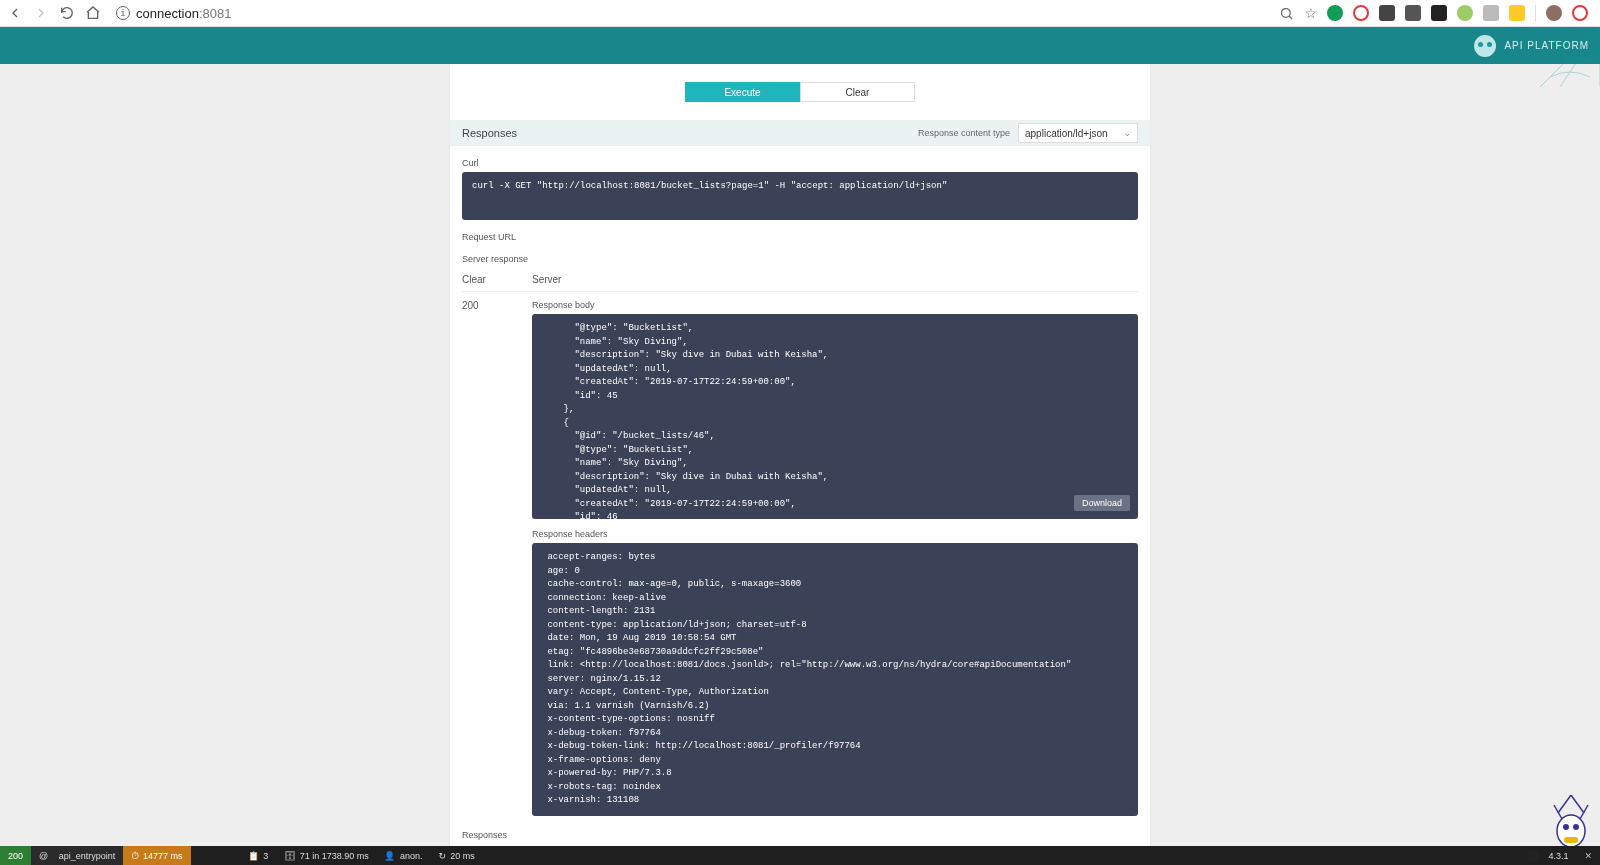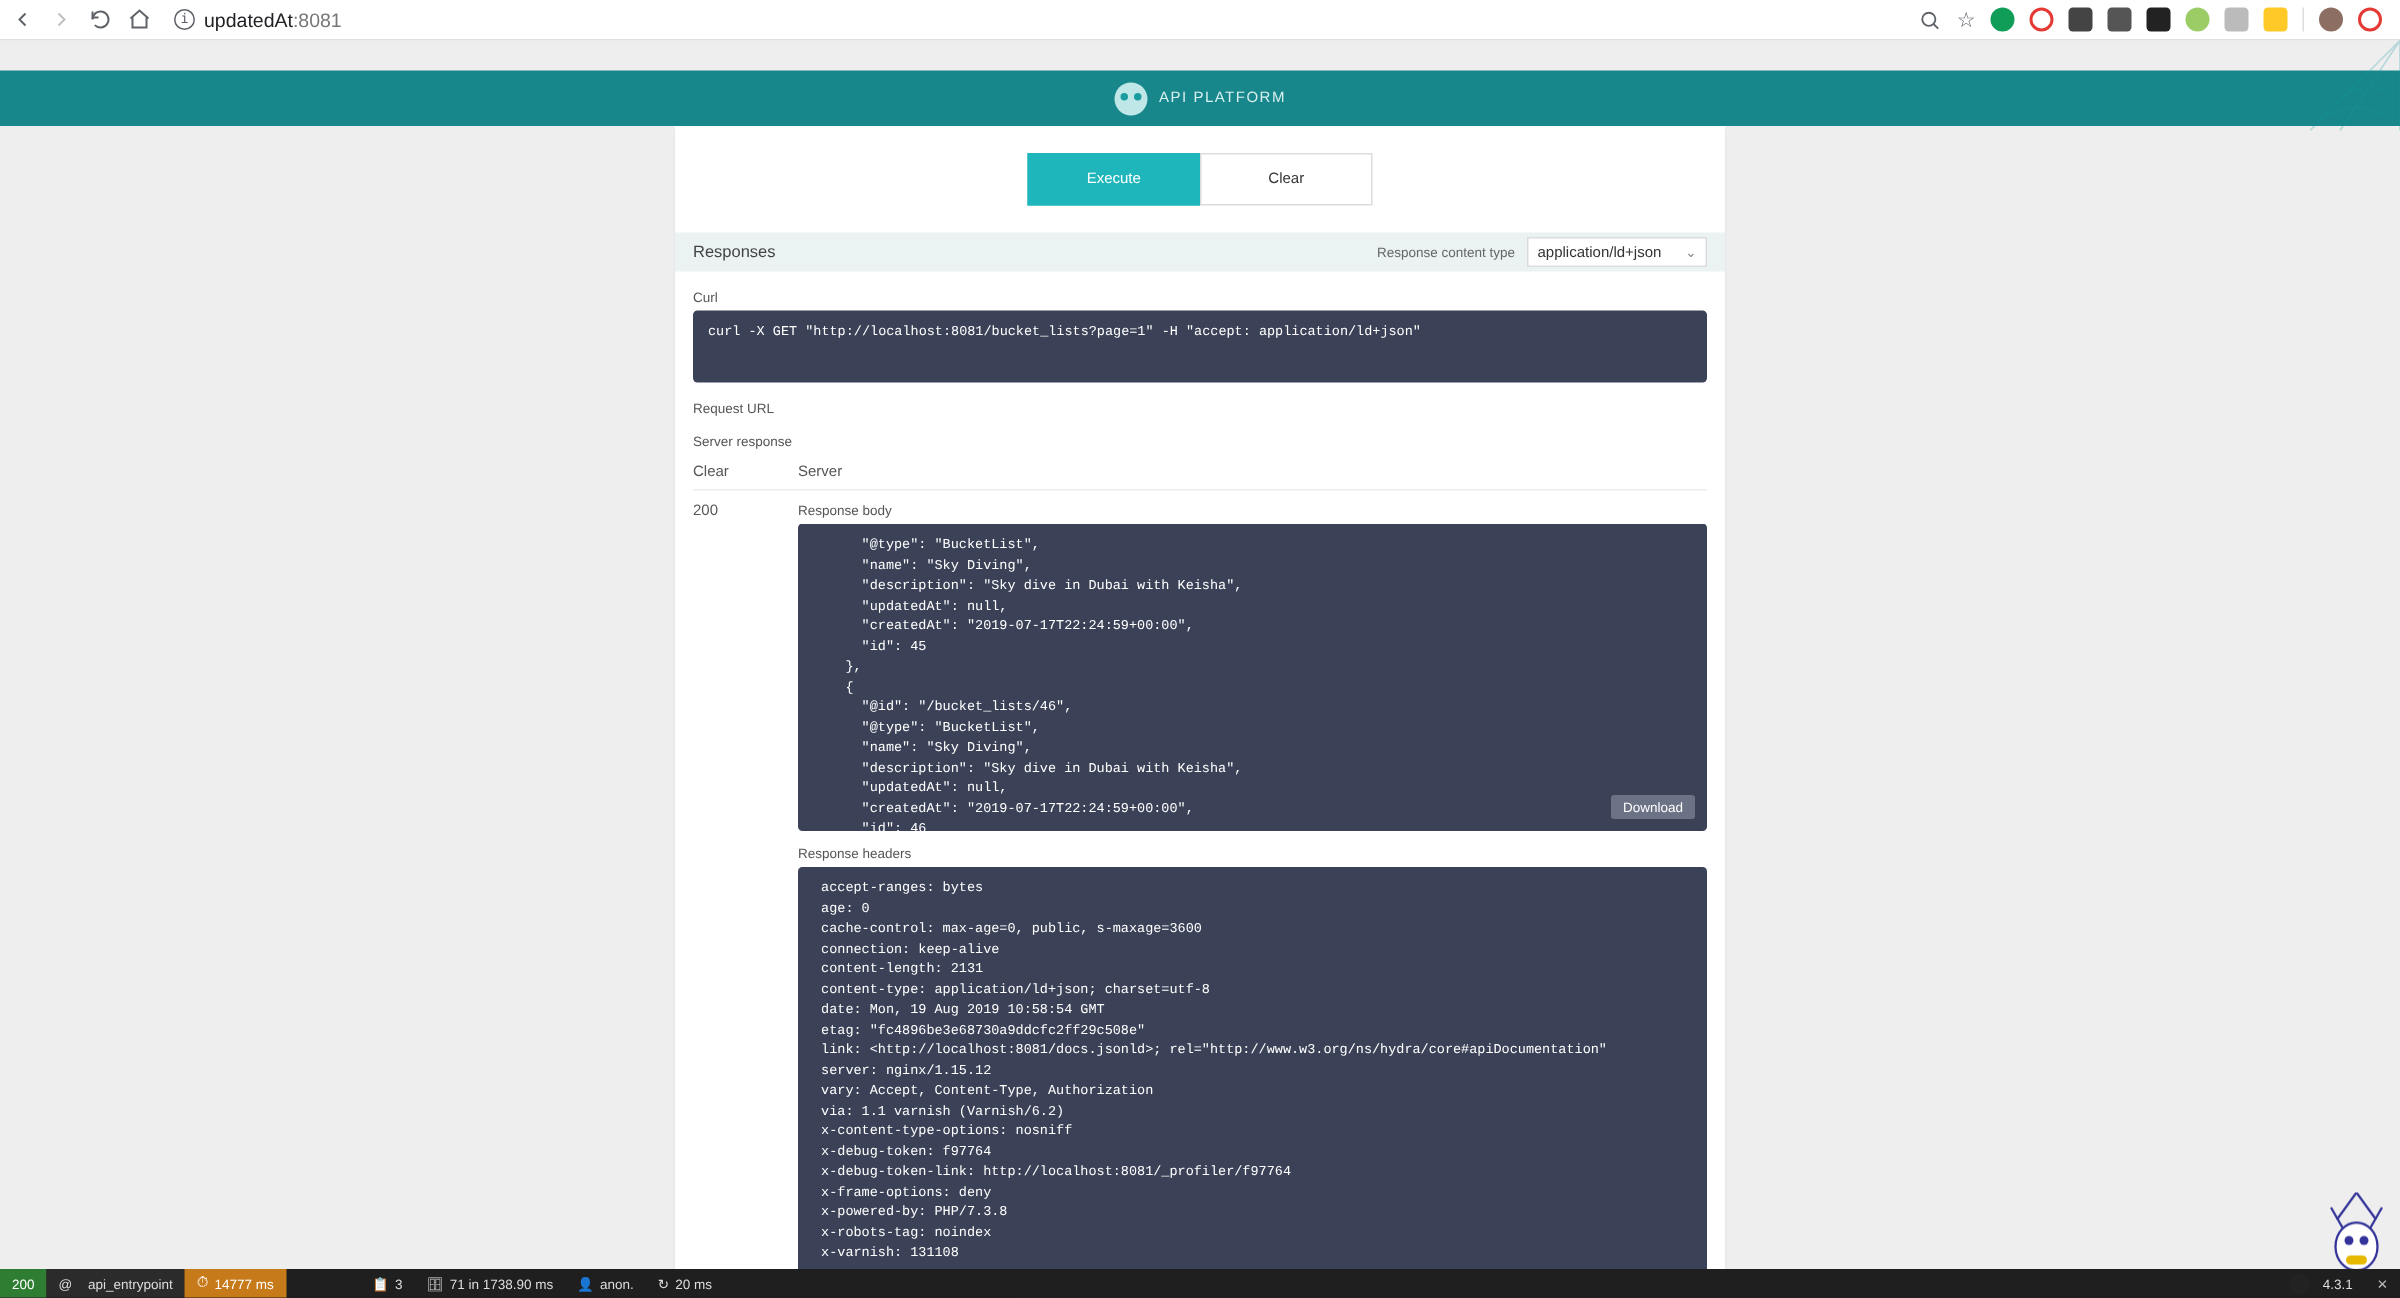--- a/index.html
+++ b/index.html
@@ -21,31 +21,31 @@
   .chrome .nav-btn{width:18px;height:18px;display:flex;align-items:center;justify-content:center;color:#5f6368;}
   .chrome svg{width:16px;height:16px;stroke:#5f6368;stroke-width:2;fill:none;}
   .addr{display:flex;align-items:center;gap:6px;margin-left:6px;}
   .addr .info-icon{width:14px;height:14px;border:1px solid #5f6368;border-radius:50%;display:flex;align-items:center;justify-content:center;font-size:9px;font-family:monospace;color:#5f6368;}
   .addr .url{color:#202124;font-size:13px;}
   .addr .url .port{color:#777;}
   .chrome-right{margin-left:auto;display:flex;align-items:center;gap:10px;padding-right:6px;}
   .chrome-right .ext{width:16px;height:16px;border-radius:3px;}
   .sep{width:1px;height:16px;background:#ddd;}
   
-  .topbar{height:37px;background:var(--dark-teal);display:flex;align-items:center;justify-content:center;padding:0 26px;color:#cde;margin-top:20px;}
+  .topbar{height:37px;background:var(--dark-teal);display:flex;align-items:center;justify-content:flex-end;padding:0 11px;color:#cde;}
   .topbar .brand{display:flex;align-items:center;gap:8px;}
   .topbar .logo{width:22px;height:22px;border-radius:50%;background:#bfe7e8;position:relative;}
   .topbar .logo::before,.topbar .logo::after{content:"";position:absolute;width:5px;height:5px;background:#1a9ca0;border-radius:50%;top:7px;}
   .topbar .logo::before{left:4px;} .topbar .logo::after{right:4px;}
   .topbar .brand-text{font-size:10px;letter-spacing:1px;color:#d9efef;}
   
   .page{display:flex;justify-content:center;}
   .card{width:700px;background:#fff;min-height:770px;padding:0 0 20px;box-shadow:0 1px 2px rgba(0,0,0,.06);}
   .buttons-row{display:flex;justify-content:center;gap:0;padding:18px 0;}
-  .btn{height:35px;width:115px;border:1px solid var(--border);font-size:10px;display:flex;align-items:center;justify-content:center;cursor:pointer;}
+  .btn{height:20px;width:115px;border:1px solid var(--border);font-size:10px;display:flex;align-items:center;justify-content:center;cursor:pointer;}
   .btn-exec{background:var(--exec);color:#fff;border-color:var(--exec);}
   .btn-clear{background:#fff;color:#333;}
   
   .responses-bar{background:#eaf2f2;height:26px;display:flex;align-items:center;justify-content:space-between;padding:0 12px;}
   .responses-bar .label{font-size:11px;color:#444;}
   .responses-bar .right{display:flex;align-items:center;gap:8px;}
   .rct-label{font-size:9px;color:#666;}
   .select{border:1px solid var(--border);height:20px;width:120px;display:flex;align-items:center;justify-content:space-between;padding:0 6px;font-size:10px;color:#333;background:#fff;cursor:pointer;}
   .select .caret{font-size:9px;color:#888;}
   .section{padding:0 12px;}
@@ -97,21 +97,21 @@
       </svg>
     </div>
   <div class="nav-btn">
       <svg viewBox="0 0 24 24">
         <path d="M3 11l9-8 9 8"></path>
         <path d="M5 10v10h14V10"></path>
       </svg>
     </div>
   <div class="addr">
     <span class="info-icon">i</span>
-    <span class="url"><span>updatedAt</span><span class="port">:8081</span></span>
+    <span class="url"><span>connection</span><span class="port">:8081</span></span>
   </div>
   <div class="chrome-right">
     <svg viewBox="0 0 24 24" style="width:15px;height:15px">
         <circle cx="11" cy="11" r="7"></circle>
         <line x1="21" y1="21" x2="16" y2="16"></line>
       </svg>
     <span style="font-size:14px;color:#5f6368">☆</span>
     <span class="ext" style="background:#0f9d58;border-radius:50%"></span>
     <span class="ext" style="background:#fff;border:2px solid #e53935;border-radius:50%"></span>
     <span class="ext" style="background:#444"></span>

